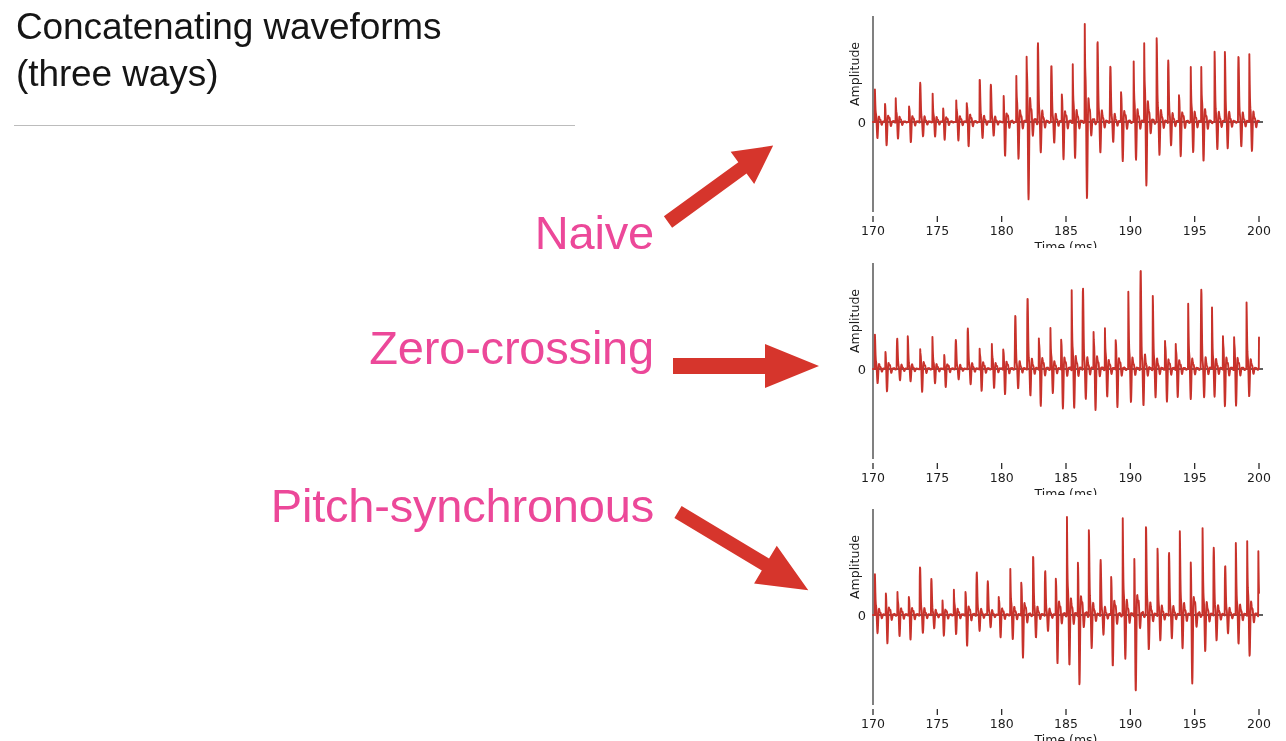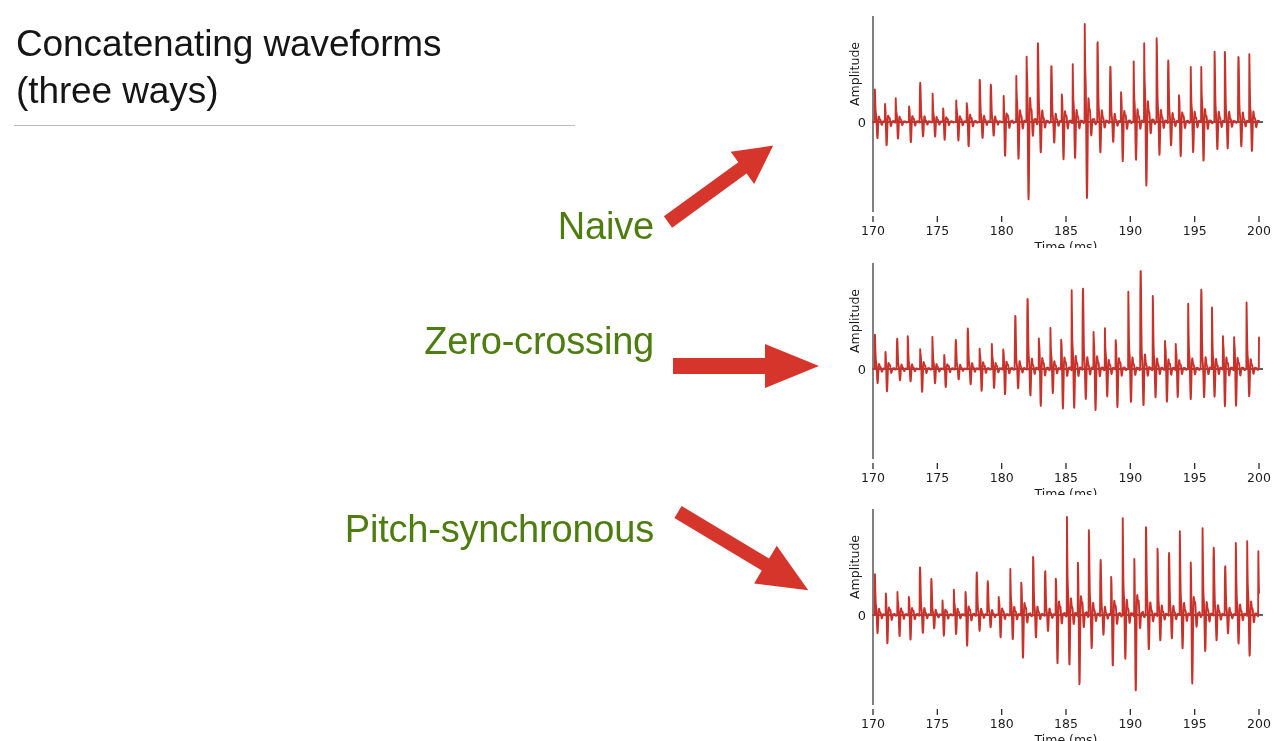--- a/index.html
+++ b/index.html
@@ -13,50 +13,50 @@
     position: relative;
     overflow: hidden;
     font-family: "Liberation Sans", sans-serif;
     color: #1a1a1a;
   }
 
   
   #slide-title {
     position: absolute;
     left: 16px;
-    top: 21px;
+    top: 4px;
     width: 600px;
     font-size: 37px;
     font-weight: 300;
     line-height: 1.26;
     letter-spacing: -0.1px;
     color: #151515;
     white-space: pre-line;
   }
   #title-rule {
     position: absolute;
     left: 14px;
     top: 125px;
     width: 561px;
     height: 1px;
     background: #bcbcbc;
   }
 
   
   .method-label {
     position: absolute;
-    font-size: 38px;
+    font-size: 47px;
     font-weight: 300;
-    color: #4d7c0f;
+    color: #ec4899;
     white-space: nowrap;
     letter-spacing: -0.2px;
   }
   #label-naive        { right: 632px; top: 205px; }
   #label-zero         { right: 632px; top: 320px; }
-  #label-pitch        { right: 632px; top: 508px; }
+  #label-pitch        { right: 632px; top: 478px; }
 
   
   .arrow-svg {
     position: absolute;
     overflow: visible;
   }
   #arrow-naive  { left: 660px; top: 118px; }
   #arrow-zero   { left: 665px; top: 338px; }
   #arrow-pitch  { left: 660px; top: 498px; }
 

